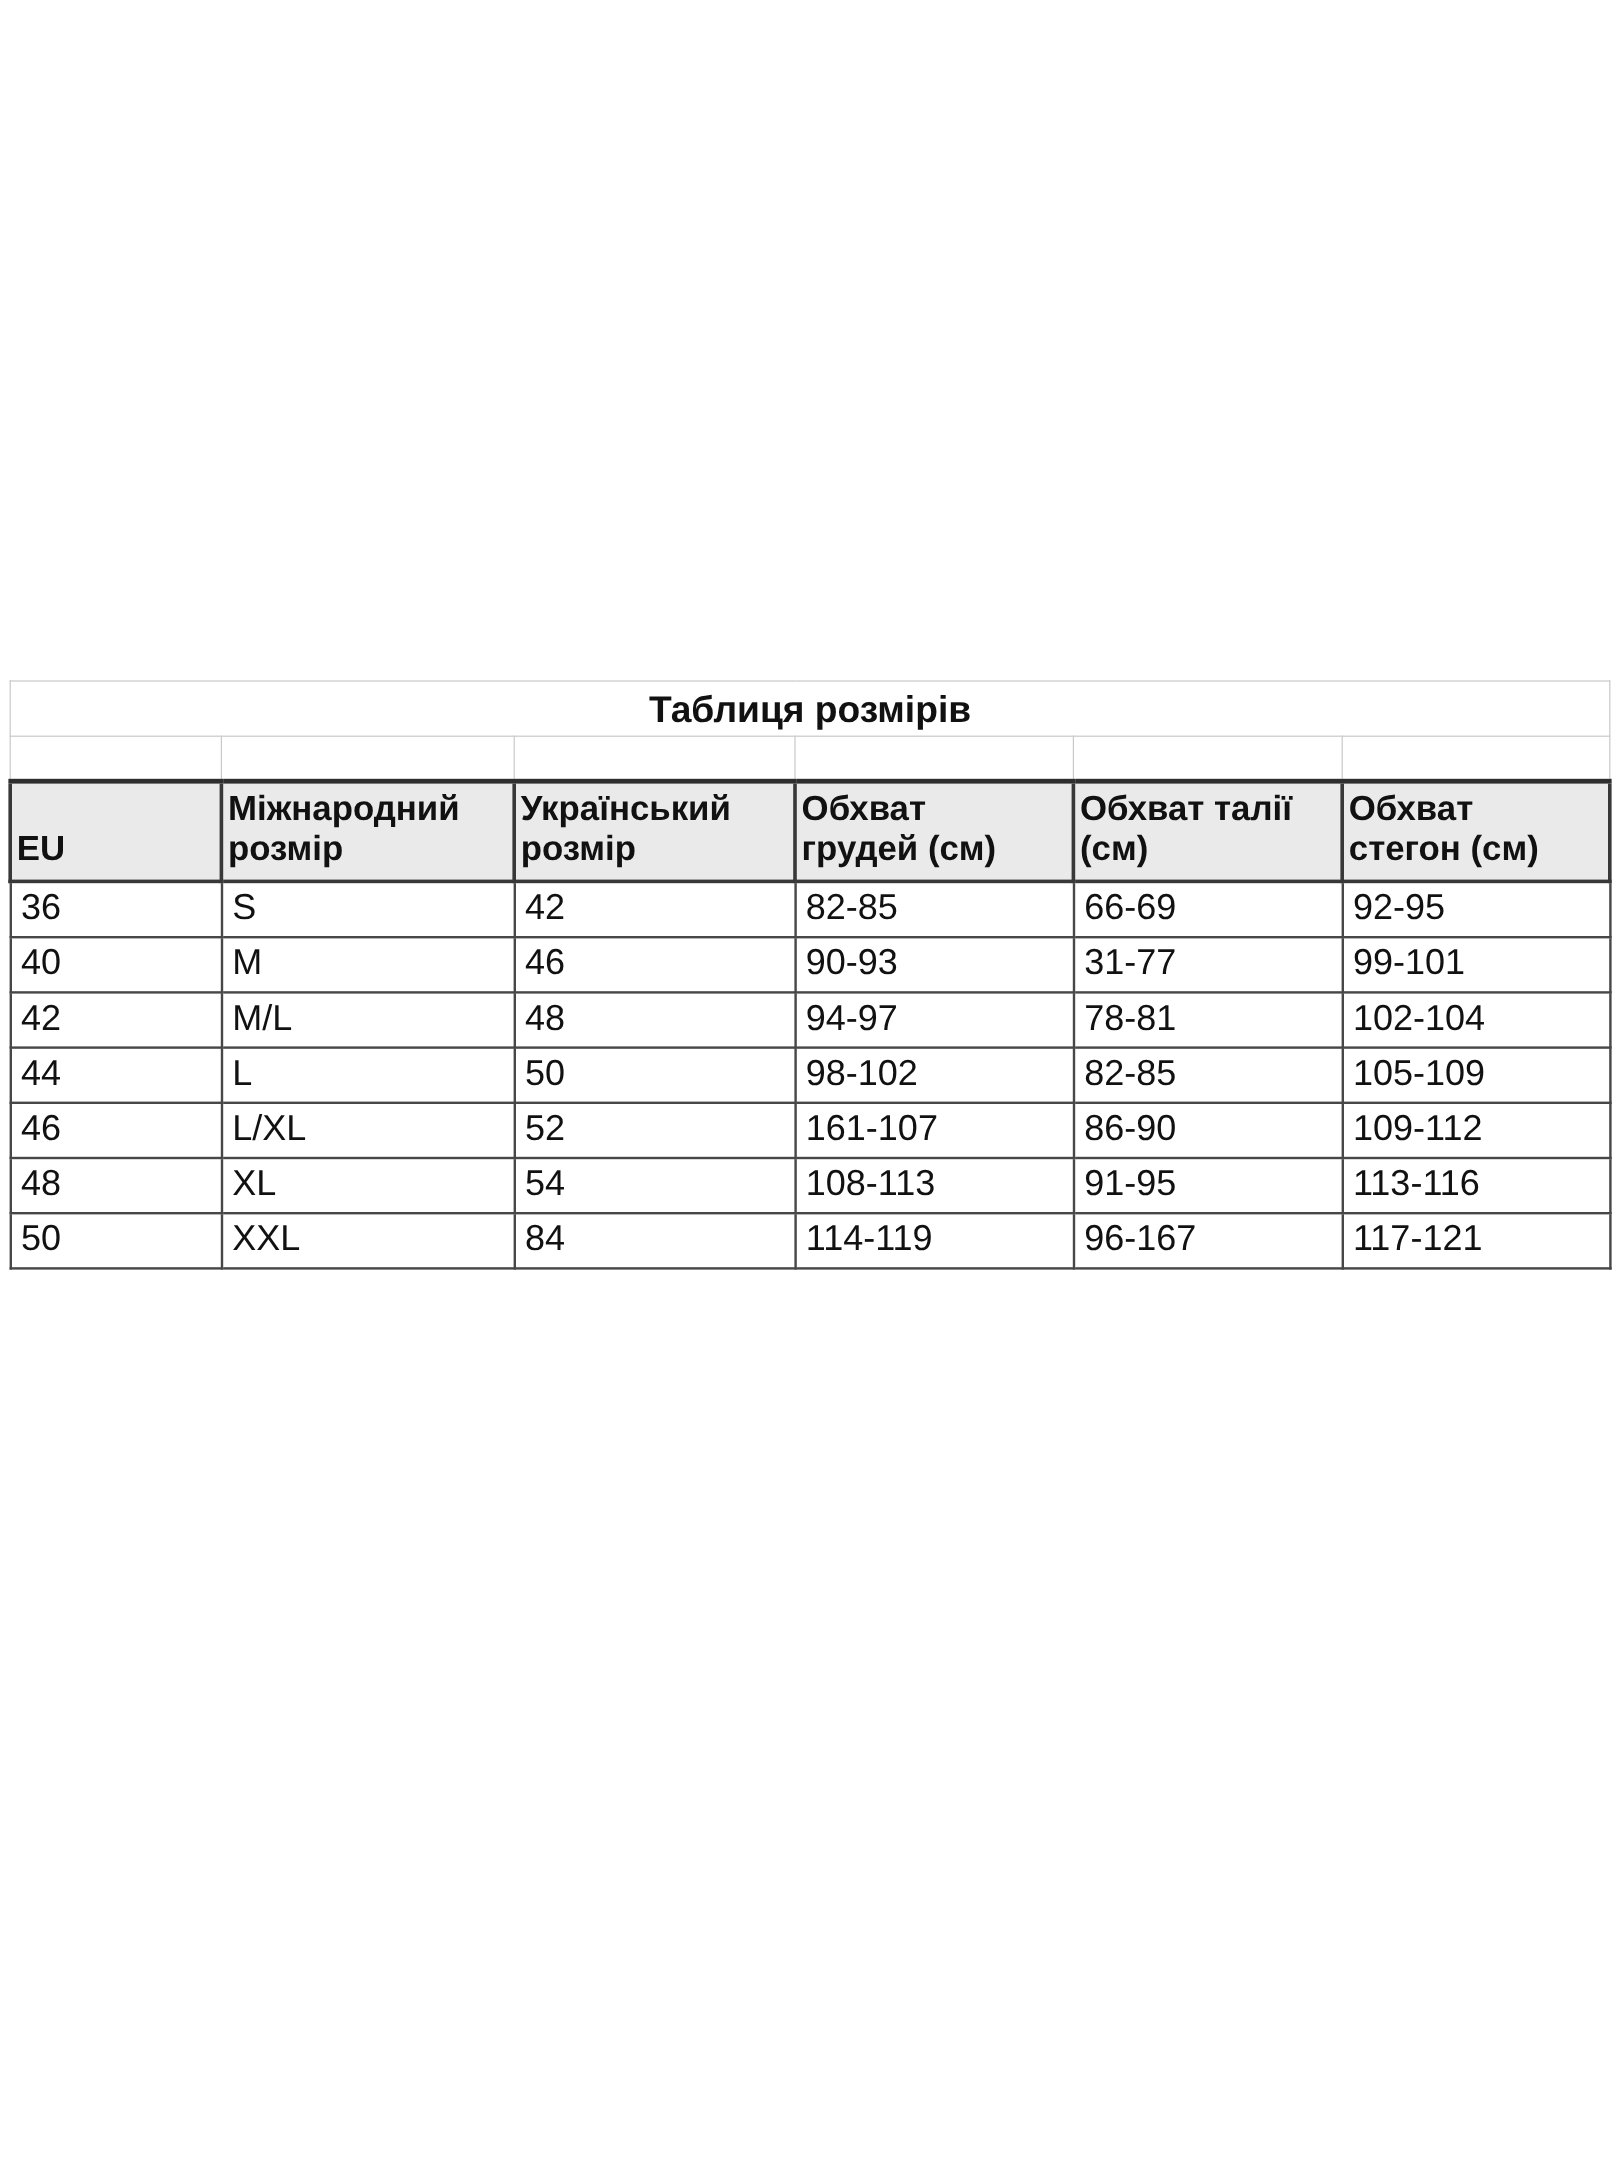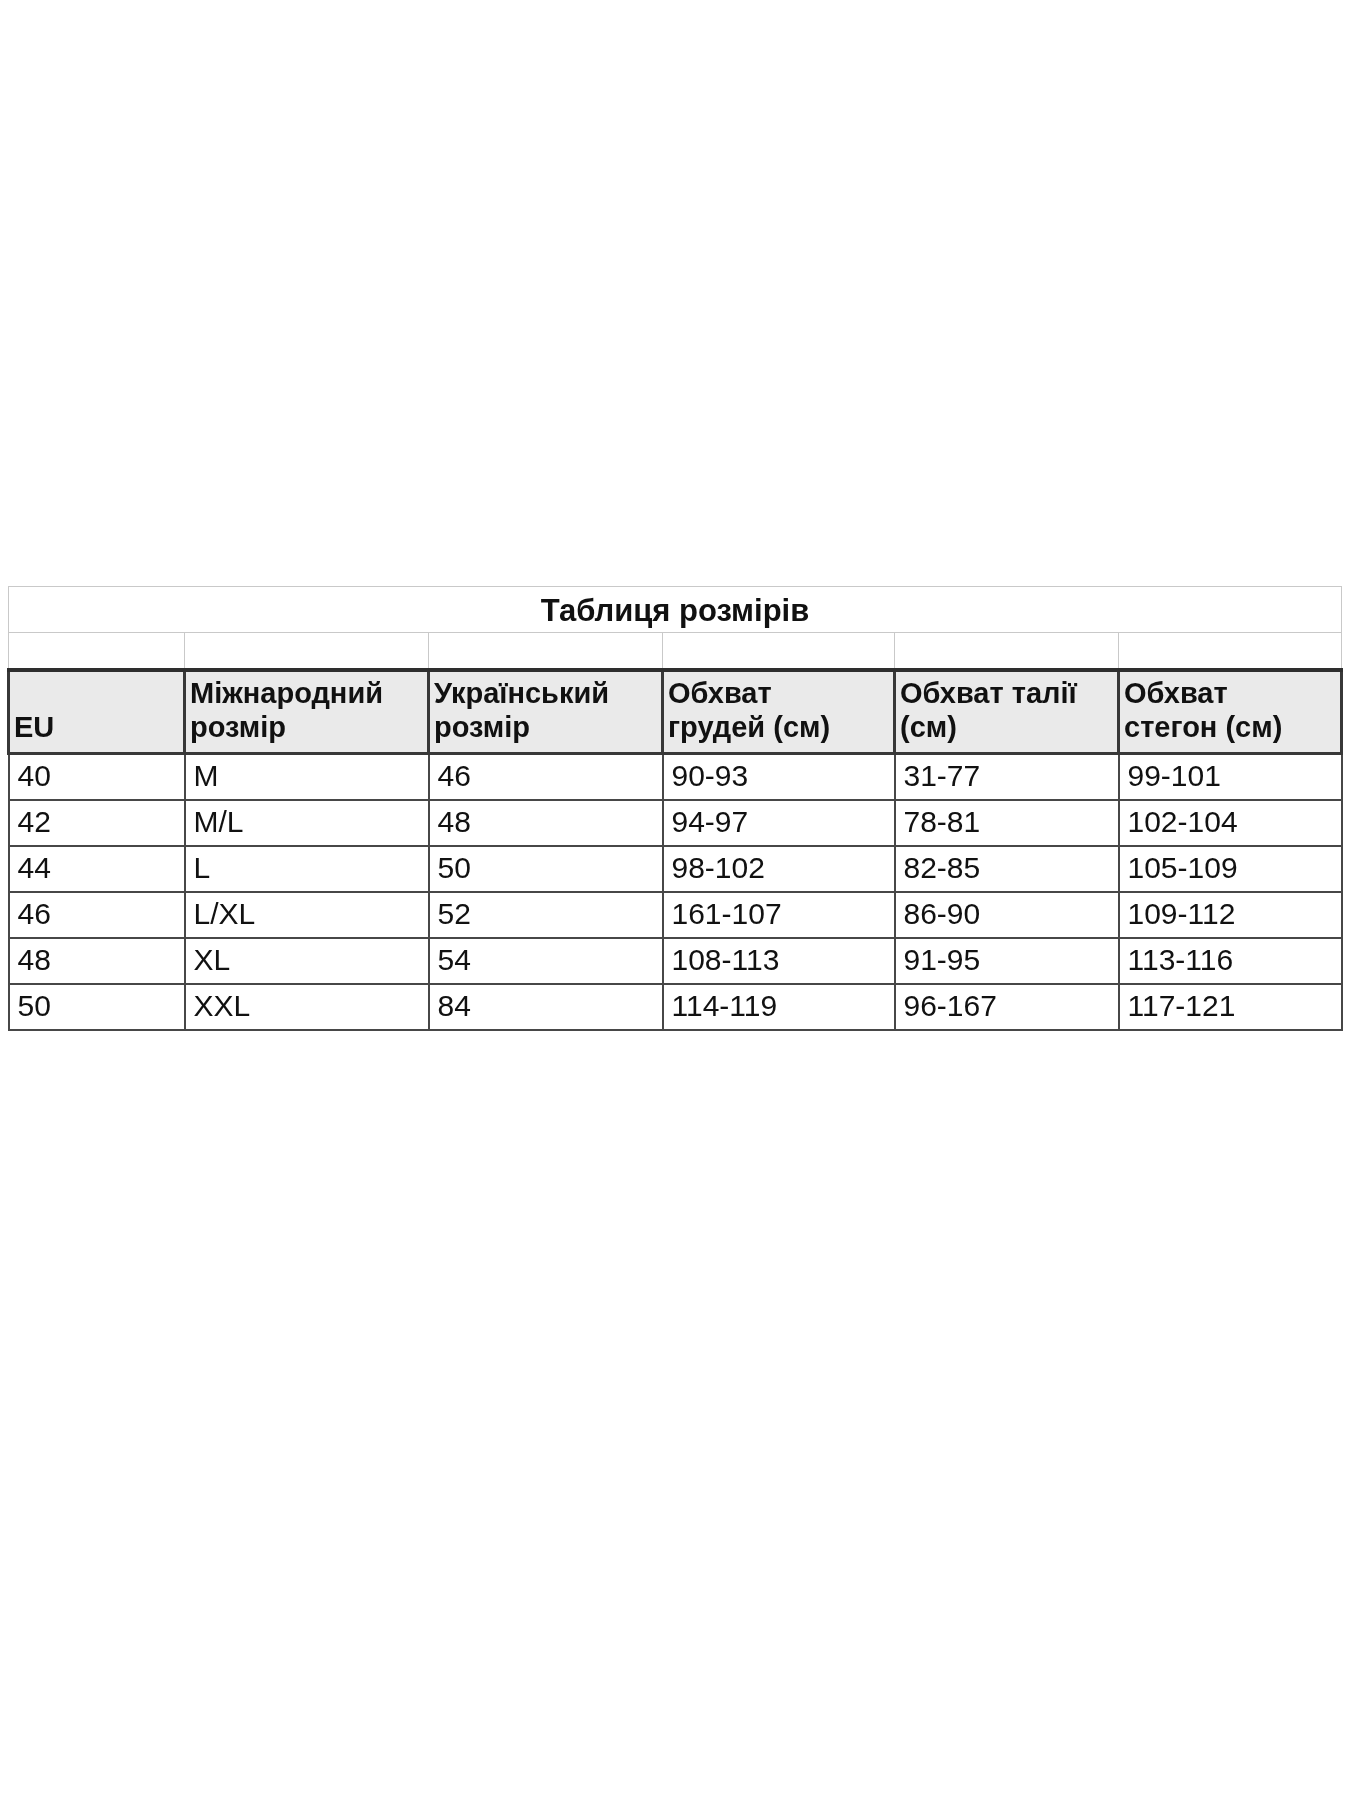--- a/index.html
+++ b/index.html
@@ -10,21 +10,21 @@
   body {
     position: relative;
     width: 1350px;
     height: 1800px;
     font-family: "Liberation Sans", sans-serif;
     color: #111111;
   }
   table.size-table {
     position: absolute;
     left: 7px;
-    top: 586px;
+    top: 567px;
     width: 1333px;
     border-collapse: collapse;
     table-layout: fixed;
   }
   
   td.title-cell {
     border: 1px solid #c9c9c9;
     height: 42px;
     font-size: 31px;
     font-weight: bold;
@@ -100,20 +100,28 @@
 розмір</td>
     <td class="head-cell">Обхват
 грудей (см)</td>
     <td class="head-cell">Обхват талії
 (см)</td>
     <td class="head-cell">Обхват
 стегон (см)</td>
   </tr>
 
   <tr>
+    <td class="data-cell">36</td>
+    <td class="data-cell">S</td>
+    <td class="data-cell">42</td>
+    <td class="data-cell">82-85</td>
+    <td class="data-cell">66-69</td>
+    <td class="data-cell">92-95</td>
+  </tr>
+  <tr>
     <td class="data-cell">40</td>
     <td class="data-cell">M</td>
     <td class="data-cell">46</td>
     <td class="data-cell">90-93</td>
     <td class="data-cell">31-77</td>
     <td class="data-cell">99-101</td>
   </tr>
   <tr>
     <td class="data-cell">42</td>
     <td class="data-cell">M/L</td>

